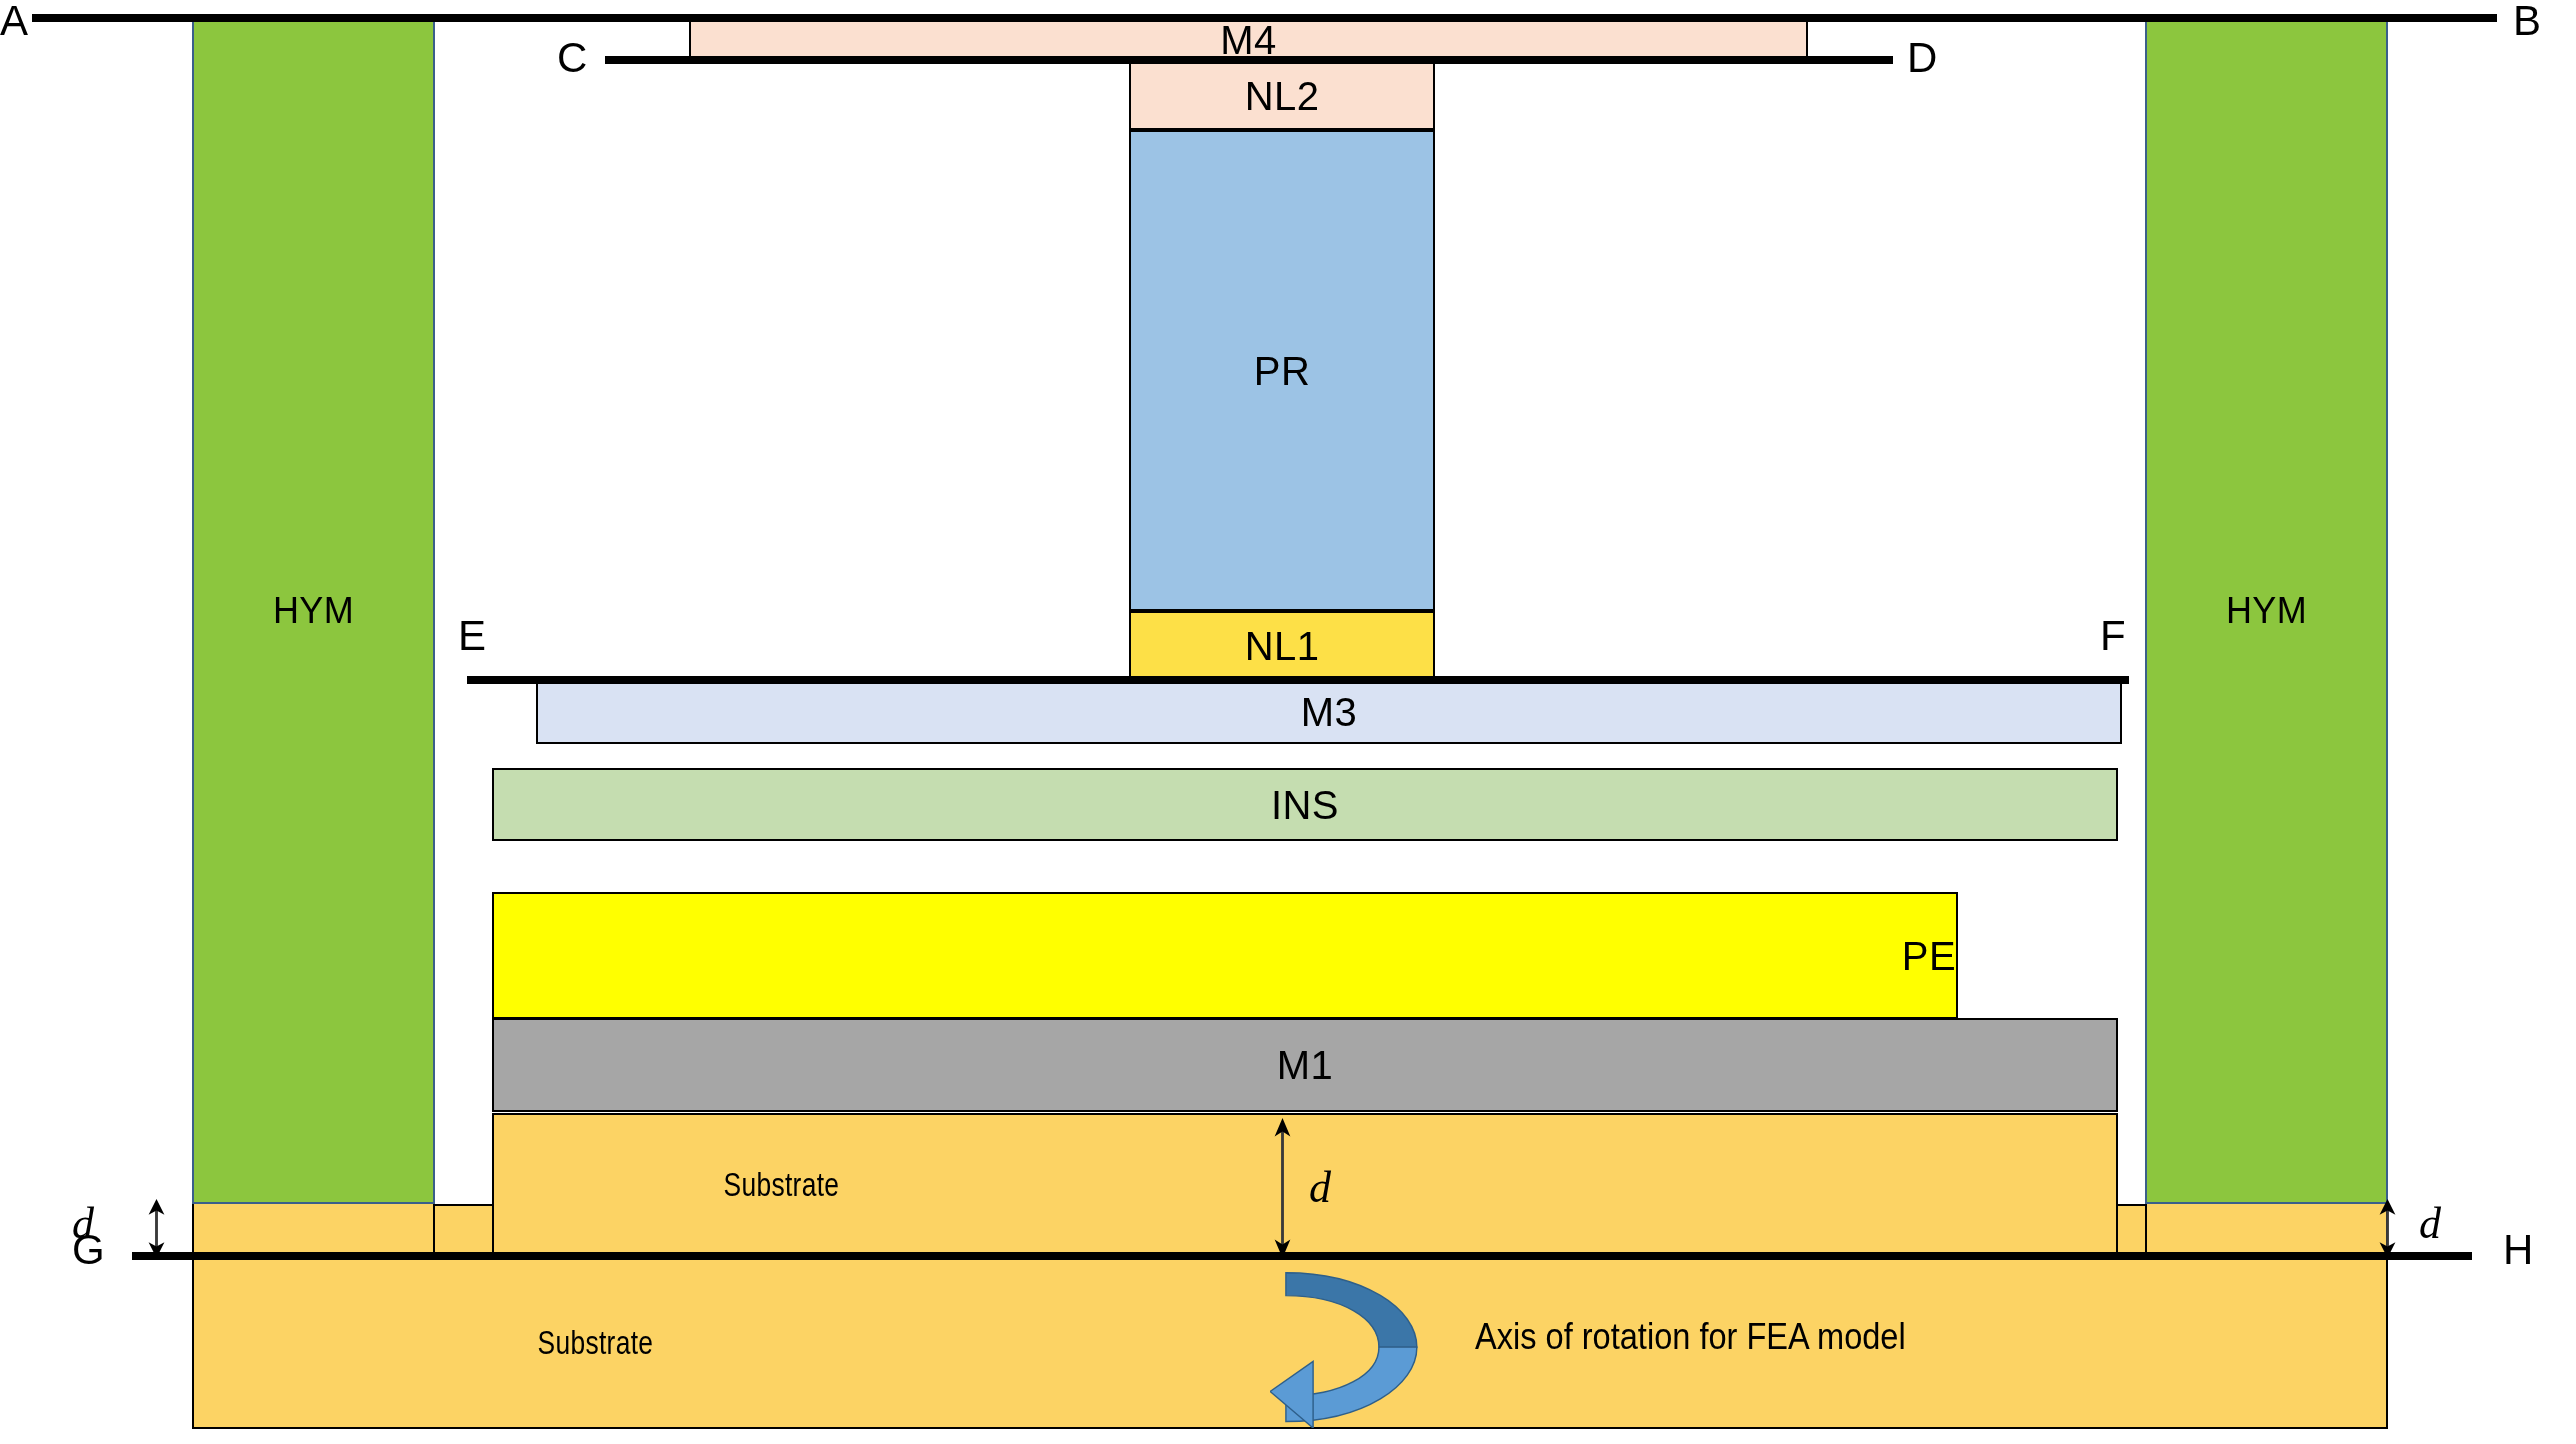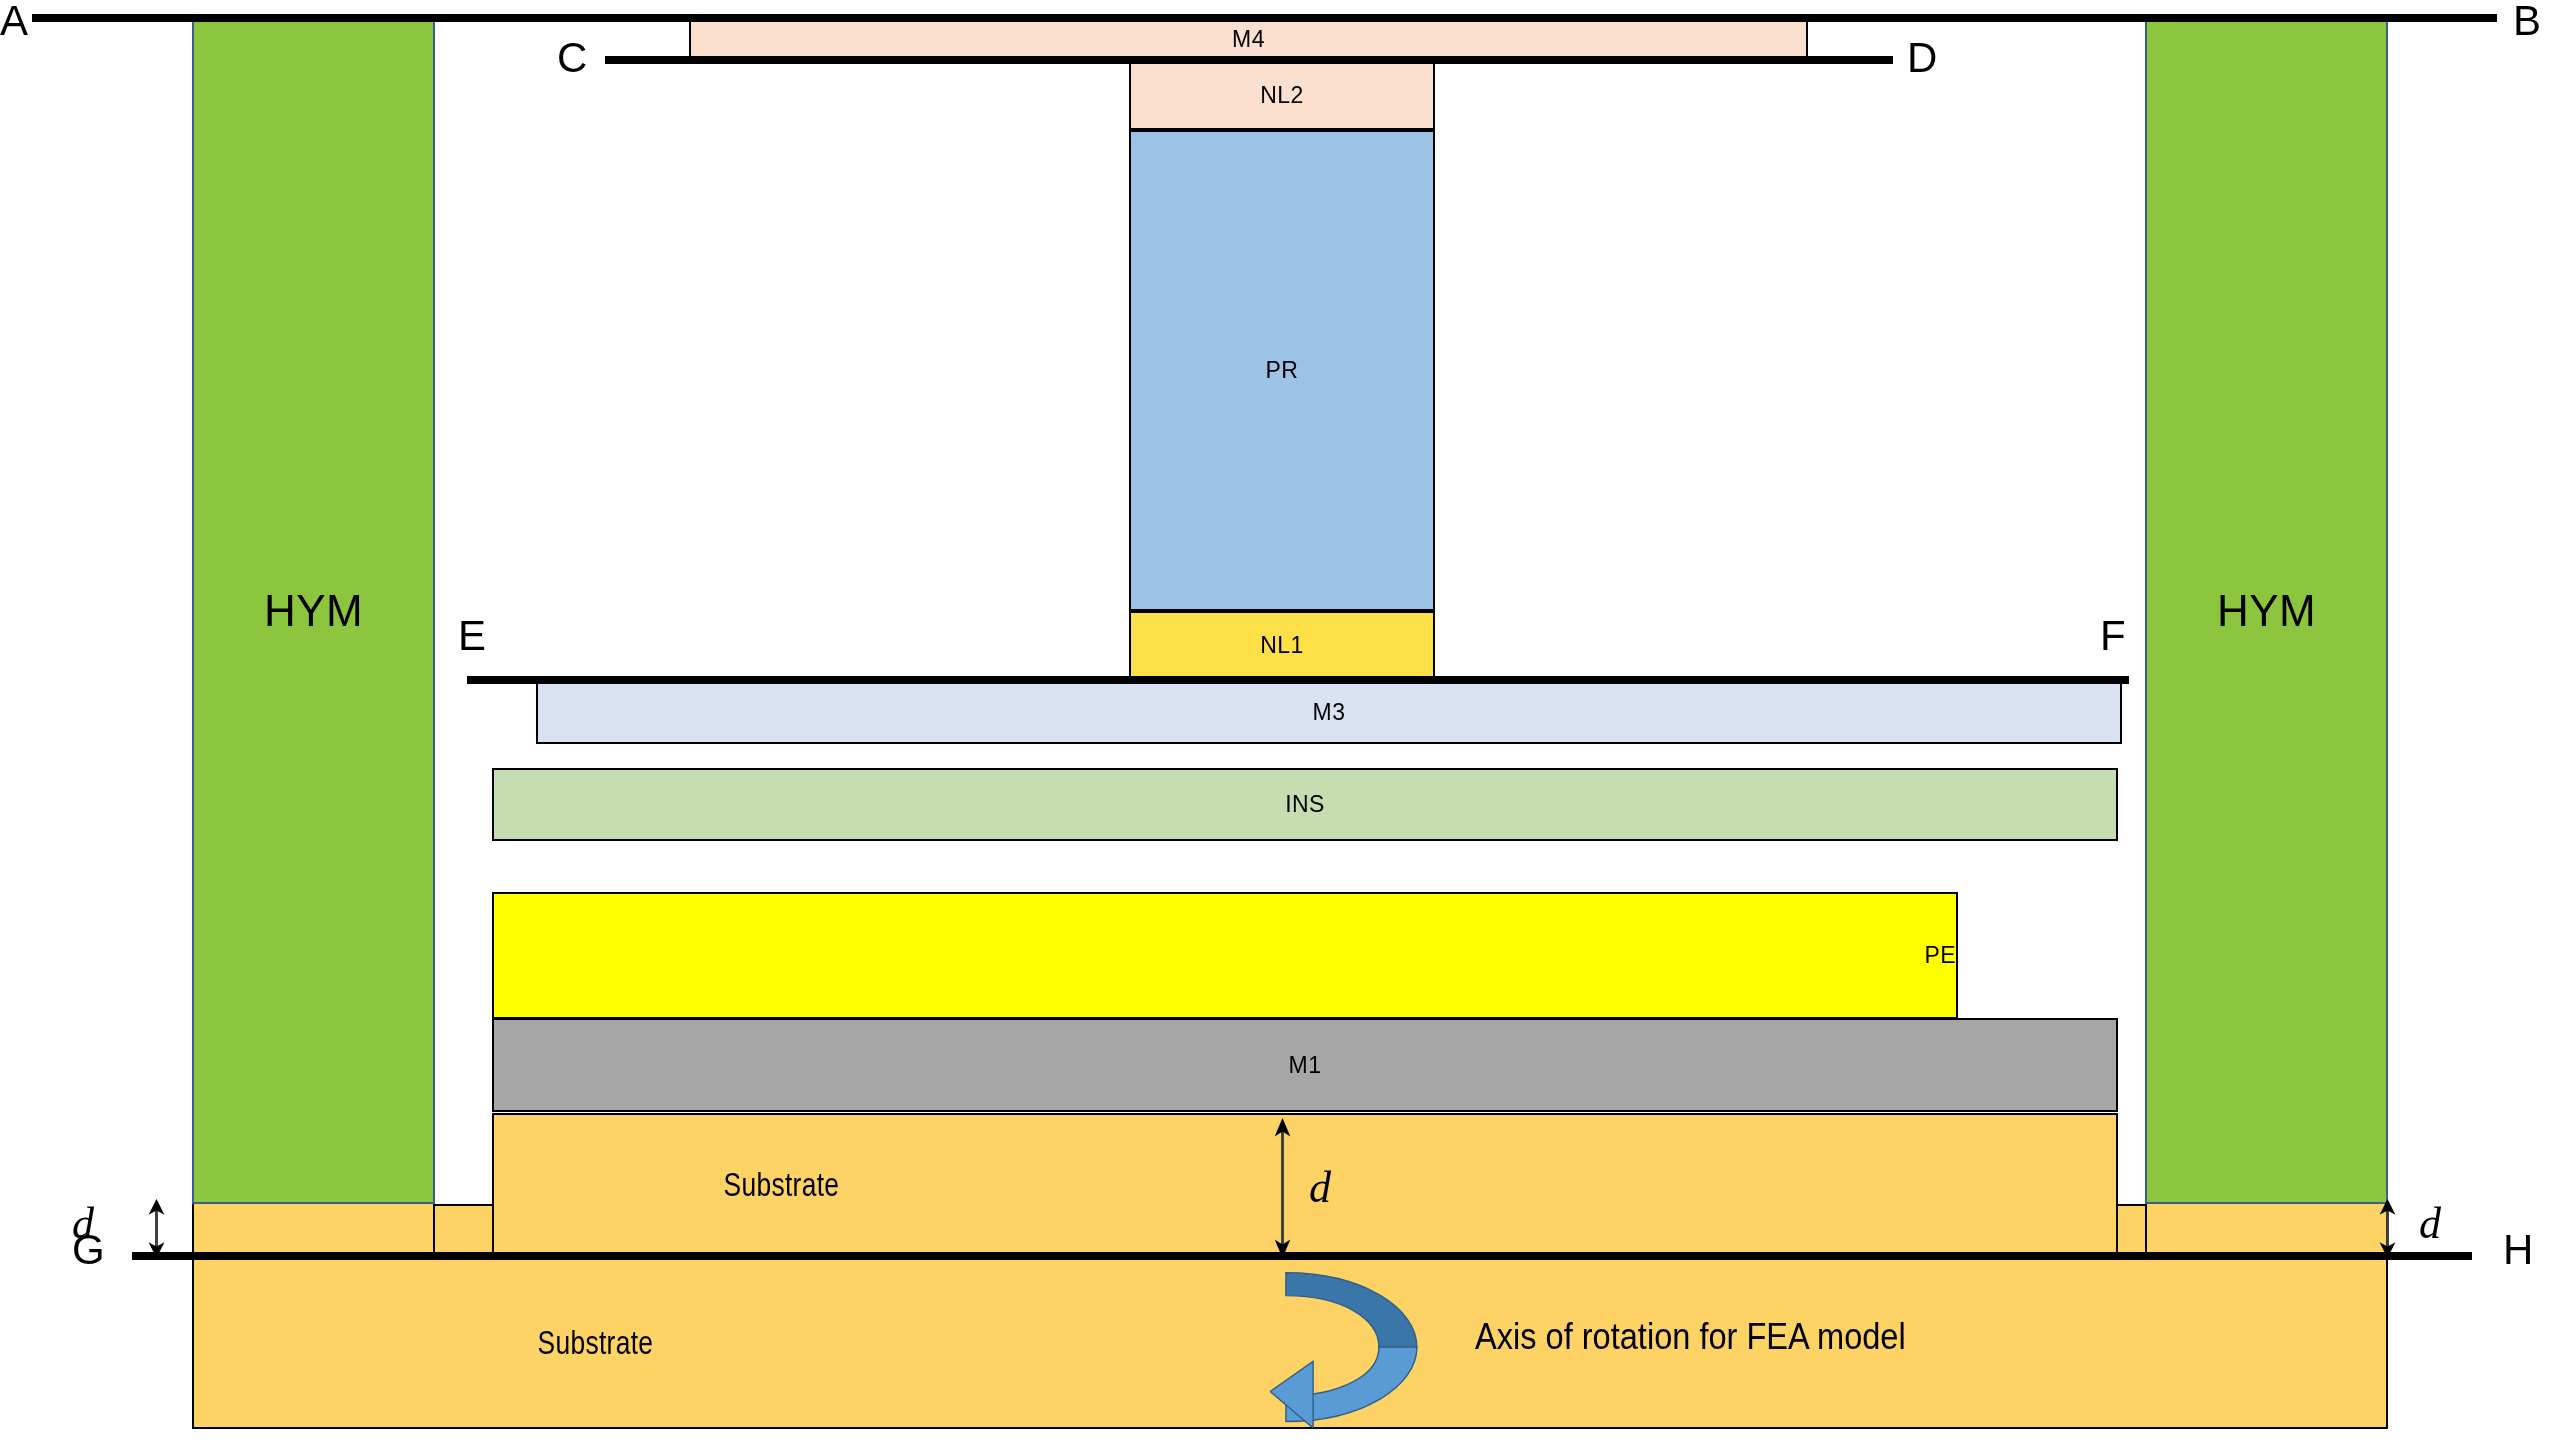--- a/index.html
+++ b/index.html
@@ -3,25 +3,25 @@
 <meta charset="utf-8">
 <title>Cross-section schematic</title>
 <style>
   html,body{margin:0;padding:0;background:#ffffff;}
   body{font-family:"Liberation Sans",sans-serif;}
   #stage{position:relative;width:2576px;height:1445px;background:#fff;overflow:hidden;}
 
   .box{position:absolute;box-sizing:border-box;border:2.1px solid #000;
        display:flex;align-items:center;justify-content:center;}
   .box .lbl{font-family:"Liberation Sans",sans-serif;color:#000;
-            font-size:23px;letter-spacing:0.4px;line-height:1;}
+            font-size:40px;letter-spacing:0.4px;line-height:1;}
 
   
   .hym{border:2.1px solid #3a5f8a;}
-  .hym .lbl{font-size:44px;}
+  .hym .lbl{font-size:36px;}
 
   
   .substrate .lbl{font-size:33px;transform:scaleX(.80);transform-origin:center;}
 
   
   .refline{position:absolute;background:#000;height:7.9px;}
   .reflabel{position:absolute;font-family:"Liberation Sans",sans-serif;
             font-size:42px;color:#000;line-height:1;}
 
   

